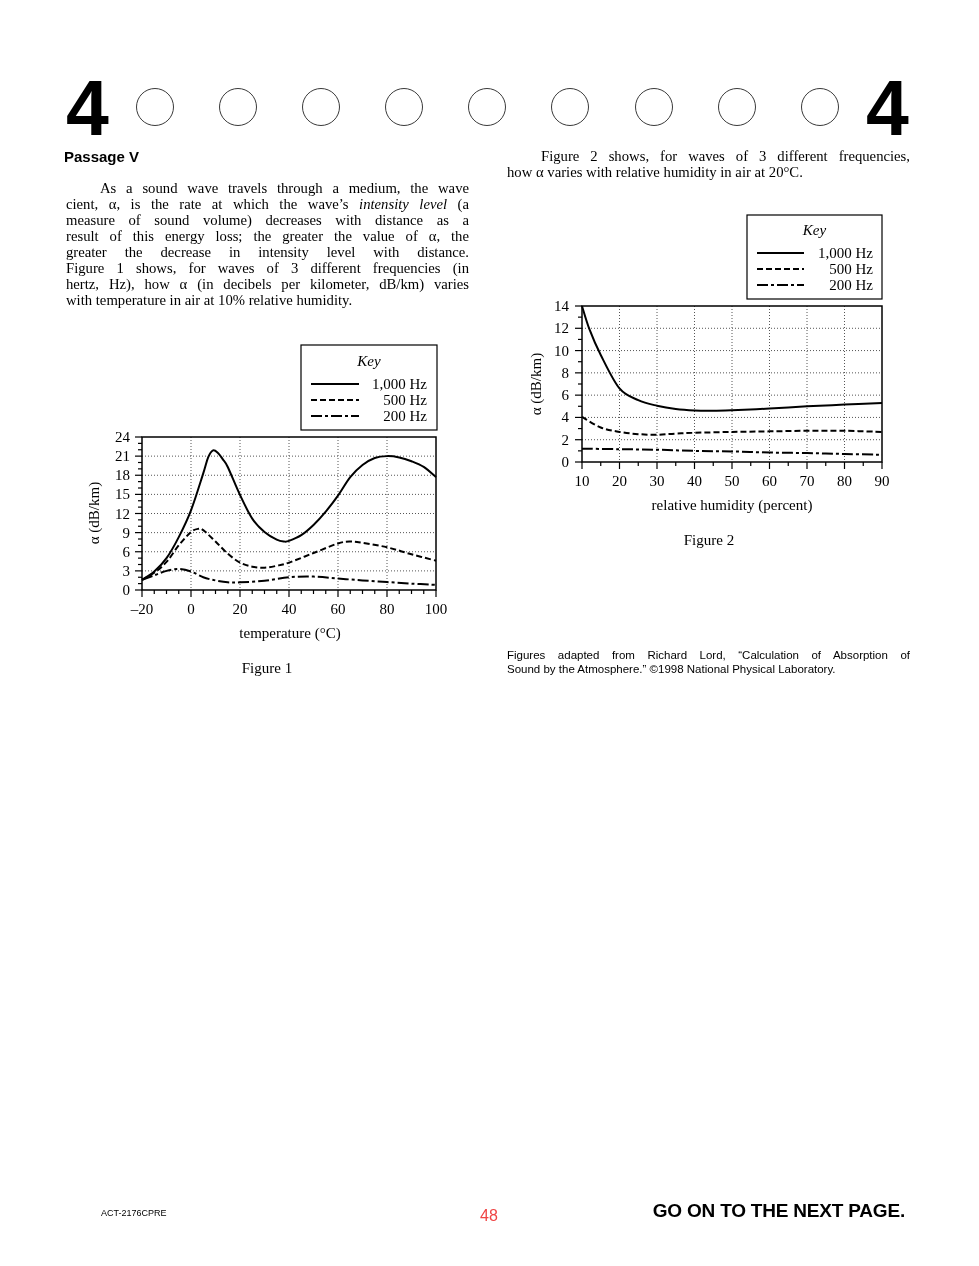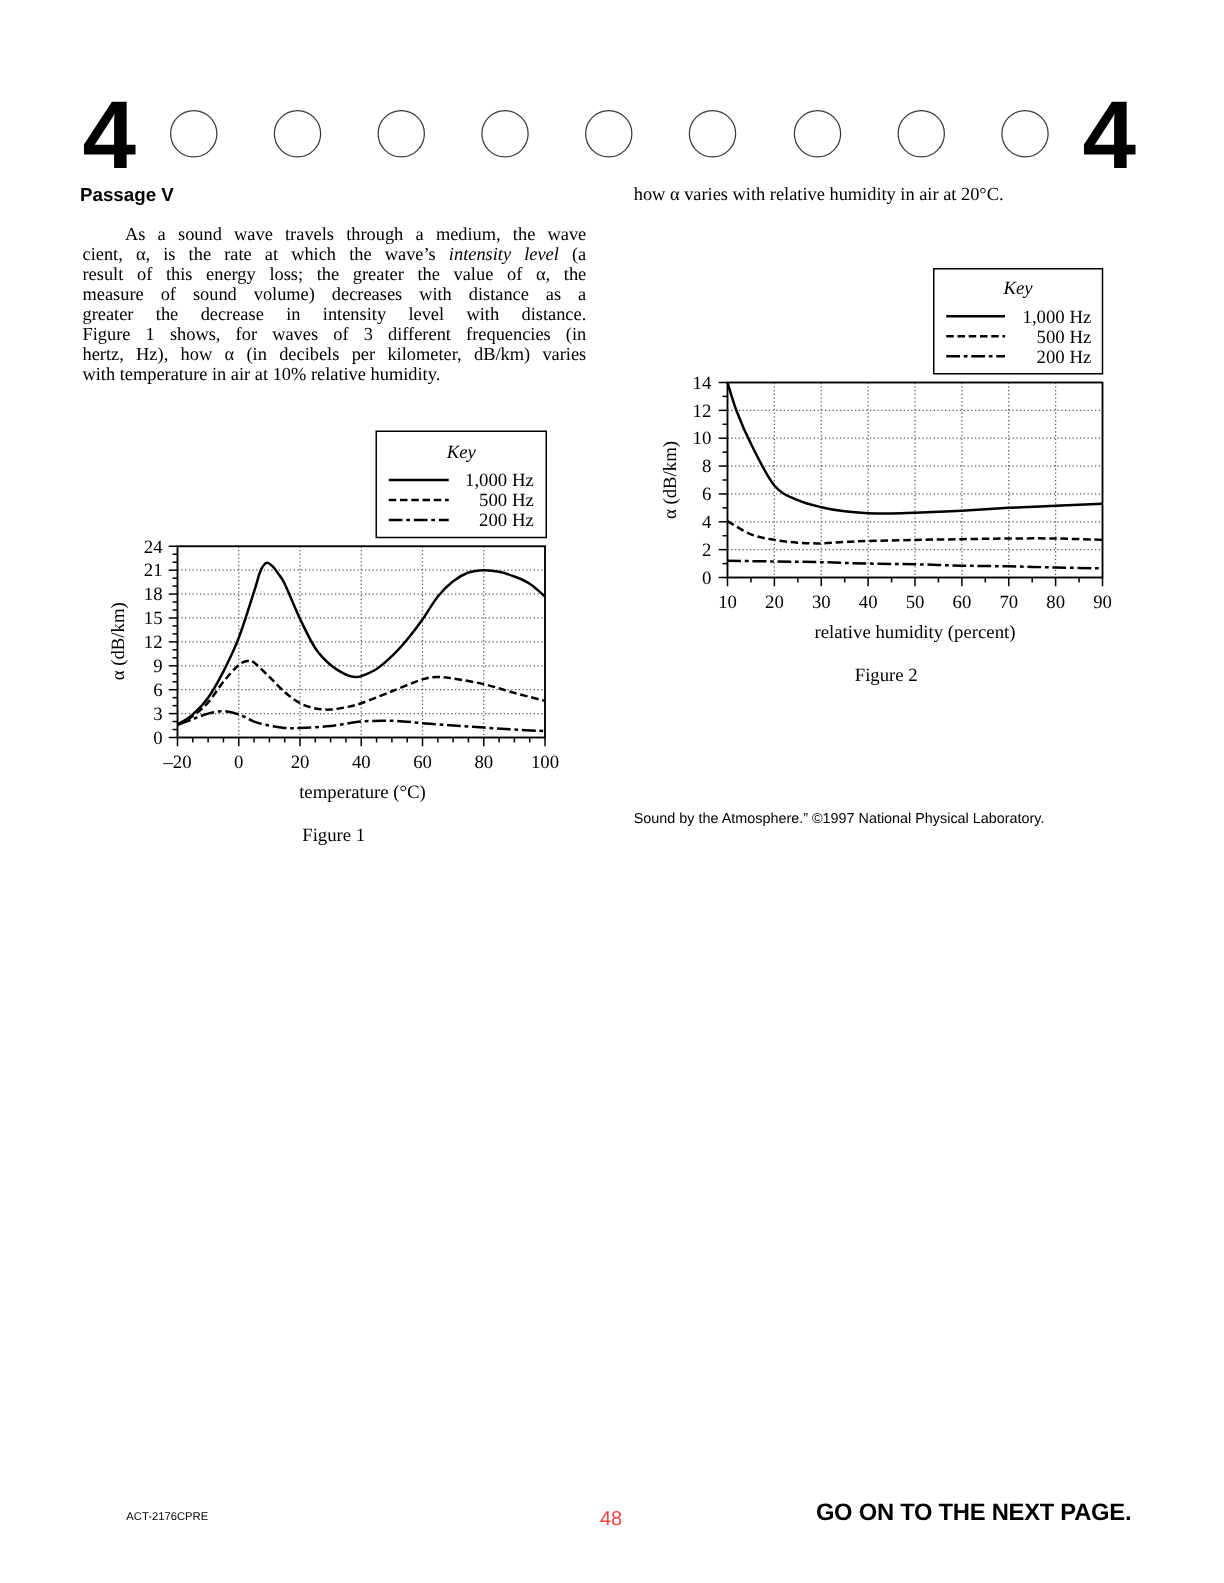--- a/index.html
+++ b/index.html
@@ -43,29 +43,30 @@
   <div class="circle" style="left:551px;"></div>
   <div class="circle" style="left:635px;"></div>
   <div class="circle" style="left:718px;"></div>
   <div class="circle" style="left:801px;"></div>
 
   <div class="abs heading" style="left:64px; top:149px;">Passage V</div>
 
   <div class="abs para" style="left:66px; top:180px;">
     <div class="ln indent"><span>As a sound wave travels through a medium, the wave</span></div>
     <div class="ln"><span>cient, α, is the rate at which the wave’s </span><i>intensity level</i><span> (a</span></div>
+    <div class="ln"><span>measure of sound volume) decreases with distance as a</span></div>
     <div class="ln"><span>result of this energy loss; the greater the value of α, the</span></div>
-    <div class="ln"><span>measure of sound volume) decreases with distance as a</span></div>
     <div class="ln"><span>greater the decrease in intensity level with distance.</span></div>
     <div class="ln"><span>Figure 1 shows, for waves of 3 different frequencies (in</span></div>
     <div class="ln"><span>hertz, Hz), how α (in decibels per kilometer, dB/km) varies</span></div>
     <div class="ln last"><span>with temperature in air at 10% relative humidity.</span></div>
   </div>
 
   <div class="abs para" style="left:507px; top:148px;">
+    <div class="ln indent"><span>Figure 2 shows, for waves of 3 different frequencies,</span></div>
     <div class="ln last"><span>how α varies with relative humidity in air at 20°C.</span></div>
   </div>
 
   <svg class="chart" id="figure-1-svg" viewBox="0 0 979 1266">
       <line x1="191" x2="191" y1="437" y2="590" class="grid"></line>
       <line x1="240" x2="240" y1="437" y2="590" class="grid"></line>
       <line x1="289" x2="289" y1="437" y2="590" class="grid"></line>
       <line x1="338" x2="338" y1="437" y2="590" class="grid"></line>
       <line x1="387" x2="387" y1="437" y2="590" class="grid"></line>
       <line x1="142" x2="436" y1="570.875" y2="570.875" class="grid"></line>
@@ -231,19 +232,20 @@
       <text x="814.5" y="235" text-anchor="middle" class="key-title">Key</text>
       <line x1="757" x2="804" y1="253" y2="253" class="legend-line" stroke-dasharray="none"></line>
       <text x="873" y="258" text-anchor="end">1,000 Hz</text>
       <line x1="757" x2="804" y1="269" y2="269" class="legend-line" stroke-dasharray="6 3"></line>
       <text x="873" y="274" text-anchor="end">500 Hz</text>
       <line x1="757" x2="804" y1="285" y2="285" class="legend-line" stroke-dasharray="11 3 3 3"></line>
       <text x="873" y="290" text-anchor="end">200 Hz</text>
     </svg>
 
   <div class="abs credit" style="left:507px; top:648px;">
-    <div class="ln last">Sound by the Atmosphere.” ©1997 National Physical Laboratory.</div>
+    <div class="ln">Figures adapted from Richard Lord, “Calculation of Absorption of</div>
+    <div class="ln last">Sound by the Atmosphere.” ©1998 National Physical Laboratory.</div>
   </div>
 
   <div class="abs footer-code" style="left:68px; top:1208px;margin-left:33px;">ACT-2176CPRE</div>
   <div class="abs page-num" style="left:480px; top:1208px;">48</div>
   <div class="abs next-page" style="right:74px; top:1201px;">GO ON TO THE NEXT PAGE.</div>
 </div>
 
 </body></html>

